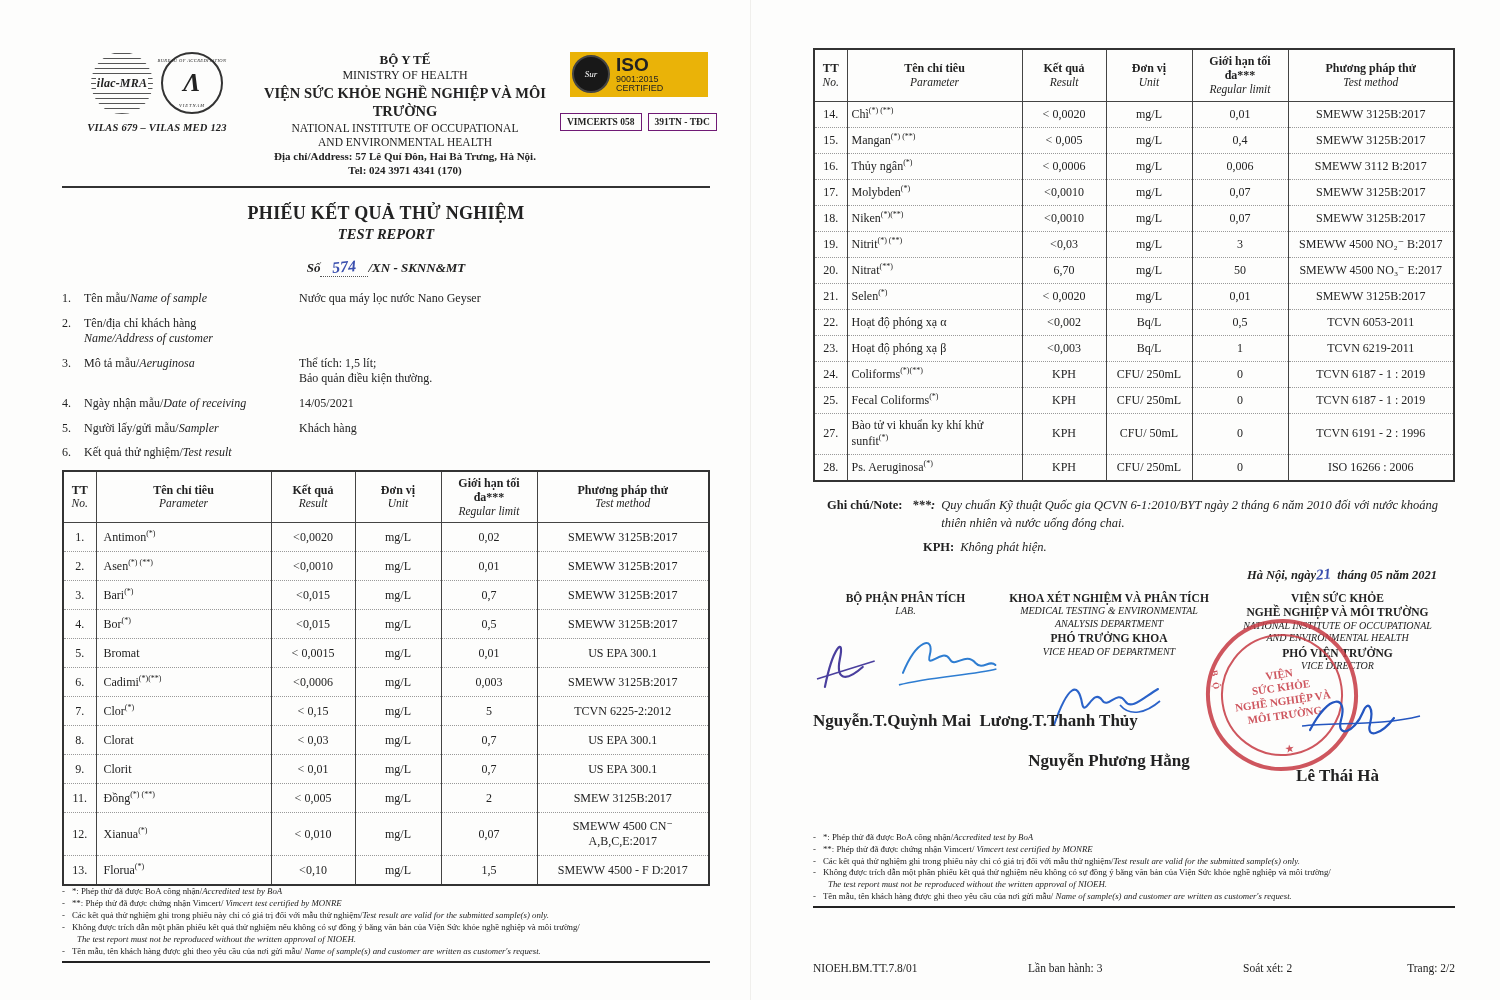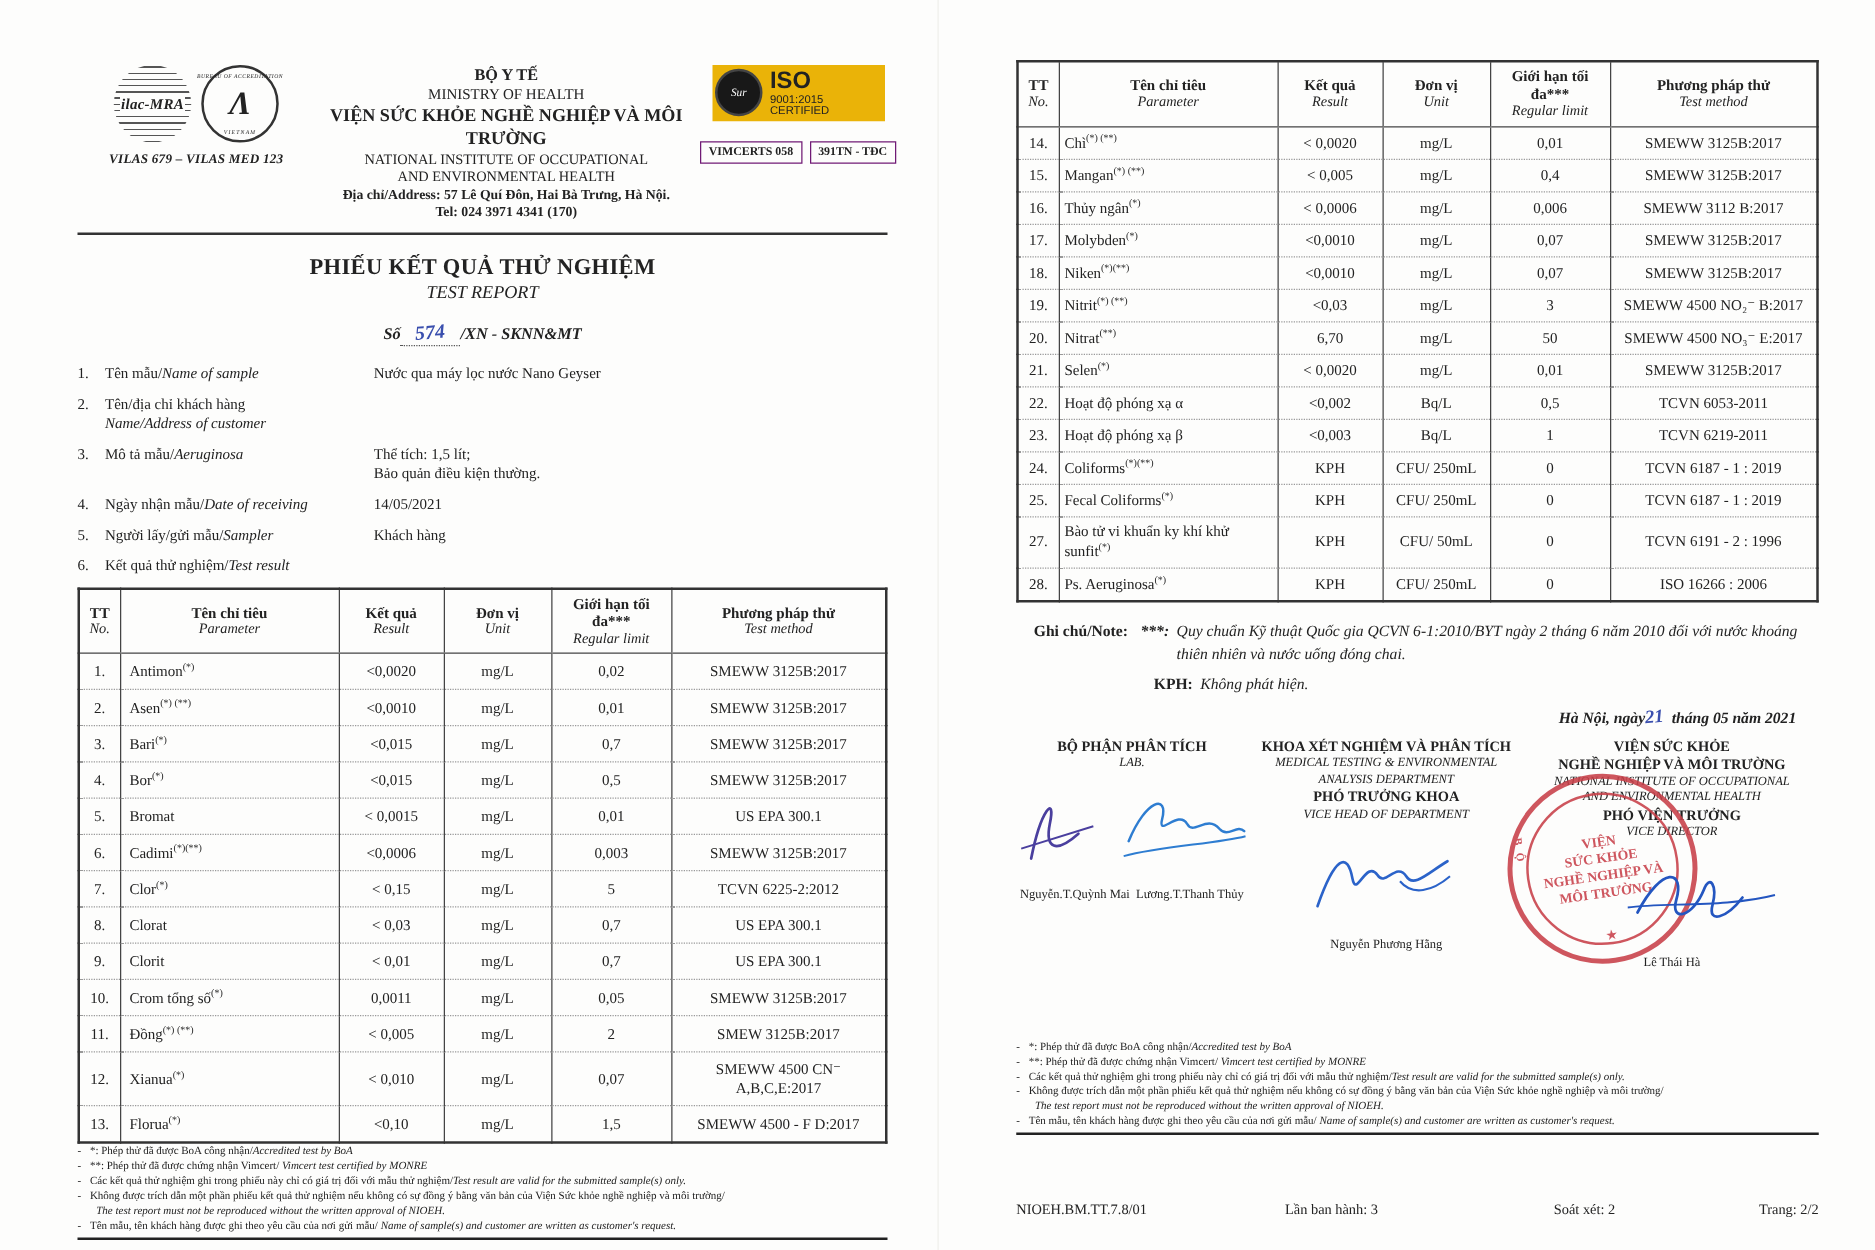--- a/index.html
+++ b/index.html
@@ -45,21 +45,21 @@
   .iso-text{margin-left:6px;line-height:1.05;}
   .iso-title{font-weight:bold;font-size:19px;font-family:"Liberation Sans","DejaVu Sans",sans-serif;}
   .iso-sub,.iso-cert{font-size:9px;font-family:"Liberation Sans","DejaVu Sans",sans-serif;}
   .cert-row{display:flex;gap:6px;margin-top:16px;margin-left:2px;}
   .cert-box{border:1px solid #701a75;font-weight:bold;font-size:9.5px;padding:3px 6px;white-space:nowrap;}
   .hdr-rule{border:none;border-top:2px solid #333;margin:8px 0 0 0;}
 
   
   .title{ text-align:center;margin-top:14px;line-height:1.3;}
   .title-vi{font-weight:bold;font-size:18px;letter-spacing:.3px;}
-  .title-en{font-weight:normal;font-style:italic;font-size:14.5px;}
+  .title-en{font-weight:bold;font-style:italic;font-size:14.5px;}
   .so-line{text-align:center;font-style:italic;font-size:13px;margin-top:14px;}
   .so-dots{display:inline-block;min-width:48px;border-bottom:1.5px dotted #555;text-align:center;}
   .hand{color:#3a4fae;display:inline-block;transform:rotate(-5deg);font-size:16px;font-weight:bold;font-style:italic;}
 
   
   .info{margin-top:14px;}
   .info-row{display:flex;margin-bottom:9px;line-height:1.3;}
   .info-no{width:22px;flex:none;}
   .info-label{width:215px;flex:none;white-space:pre-line;}
   .info-value{white-space:pre-line;}
@@ -84,21 +84,21 @@
   .notes .txt{font-style:italic;}
   .notes .kph-row{margin-top:6px;margin-left:96px;}
   .dateline{text-align:right;font-style:italic;font-weight:bold;font-size:12.5px;margin:10px 18px 0 0;}
   .dateline .hand{font-size:15px;}
   .sig-grid{display:grid;grid-template-columns:185px 1fr 235px;margin-top:8px;column-gap:8px;}
   .sig-col{text-align:center;position:relative;line-height:1.25;}
   .sig-title{font-weight:bold;font-size:11.5px;}
   .sig-en{font-style:italic;font-size:10px;}
   .sig-role{font-weight:bold;font-size:11.5px;margin-top:1px;}
   .sig-art{height:92px;display:flex;align-items:center;justify-content:center;gap:4px;position:relative;z-index:2;}
-  .sig-name{font-weight:normal;font-size:10px;position:relative;z-index:3;white-space:pre;}
+  .sig-name{font-weight:bold;font-size:17px;position:relative;z-index:3;white-space:pre;}
   .stamp{position:absolute;left:-14px;top:28px;width:152px;height:152px;border:4px solid #c84049;border-radius:50%;
     box-sizing:border-box;transform:rotate(-8deg);opacity:.88;z-index:1;color:#c8404a;}
   .stamp-inner{position:absolute;left:11px;top:11px;right:11px;bottom:11px;border:2px solid #c84049;border-radius:50%;
     display:flex;flex-direction:column;align-items:center;justify-content:center;line-height:1.25;}
   .stamp-inner div{font-weight:bold;font-size:11px;white-space:nowrap;}
   .stamp-star{position:absolute;bottom:-3px;left:50%;transform:translateX(-50%);font-size:11px;}
   .stamp-ring-l{position:absolute;left:2px;top:38px;font-size:9px;font-weight:bold;writing-mode:vertical-rl;letter-spacing:6px;}
 
   
   .footnotes{margin-top:auto;border-bottom:2px solid #222;padding-bottom:3px;}
@@ -318,28 +318,20 @@
 
           <tr>
             <td>9.</td>
             <td class="cell-name"><span>Clorit</span><sup></sup></td>
             <td>&lt; 0,01</td>
             <td>mg/L</td>
             <td>0,7</td>
             <td class="cell-method">US EPA 300.1</td>
           </tr>
 
-          <tr>
-            <td>10.</td>
-            <td class="cell-name"><span>Crom tổng số</span><sup>(*)</sup></td>
-            <td>0,0011</td>
-            <td>mg/L</td>
-            <td>0,05</td>
-            <td class="cell-method">SMEWW 3125B:2017</td>
-          </tr>
 
           <tr>
             <td>11.</td>
             <td class="cell-name"><span>Đồng</span><sup>(*) (**)</sup></td>
             <td>&lt; 0,005</td>
             <td>mg/L</td>
             <td>2</td>
             <td class="cell-method">SMEW 3125B:2017</td>
           </tr>
 

